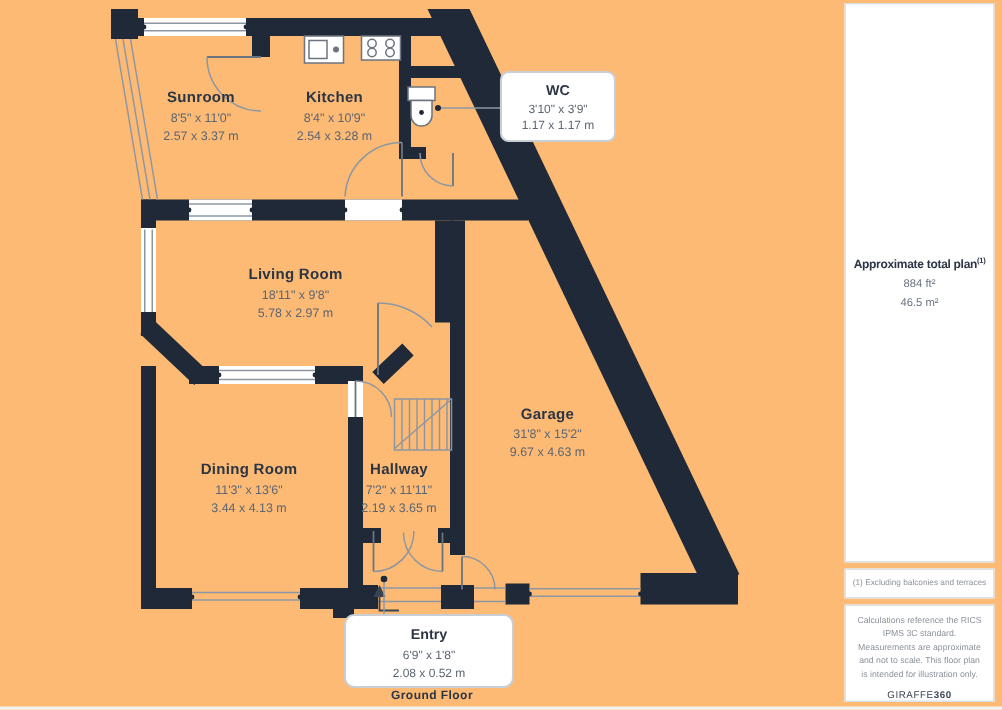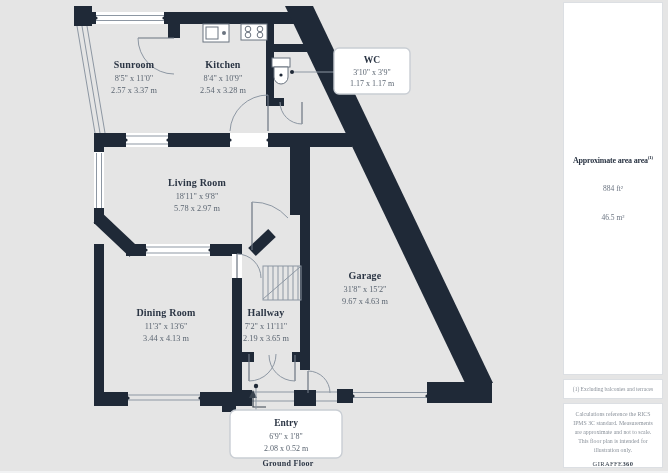--- a/index.html
+++ b/index.html
@@ -1,39 +1,39 @@
 <!DOCTYPE html>
 <html><head>
 <meta charset="utf-8">
 <style>
   html,body{margin:0;padding:0;background:#ffffff;}
   .page{
-    position:relative;width:668px;height:473px;background:#e5e5e5;
-    font-family:Liberation Serif, serif;overflow:hidden;
+    position:relative;width:668px;height:473px;background:#fdba74;
+    font-family:Liberation Sans, sans-serif;overflow:hidden;
     border-bottom:2px solid #f1f2f3;box-sizing:border-box;
   }
   svg{position:absolute;left:0;top:0;}
   .wall{fill:#1f2937;}
   .thin{stroke:#8d97a3;stroke-width:1;fill:none;}
   .leaf{stroke:#6b7480;stroke-width:1.2;fill:none;}
   .fix{stroke:#6b7480;stroke-width:1;fill:#ffffff;}
   .rname{font-size:10px;font-weight:bold;fill:#2b3544;letter-spacing:.2px;}
   .rdim{font-size:8.3px;fill:#5c6672;}
   .boxname{font-size:9.5px;font-weight:bold;fill:#2b3544;}
   .boxdim{font-size:8px;fill:#5c6672;}
   .gf{font-size:8px;font-weight:bold;fill:#2b3544;letter-spacing:.3px;}
   .lblbox{fill:#ffffff;stroke:#c9ced4;stroke-width:1.4;}
   .sidebar-box{
     position:absolute;left:563px;width:100px;background:#fff;
     border:1px solid #dcdfe3;box-sizing:border-box;text-align:center;color:#8b929b;
   }
   .panel-area{top:2px;height:373px;display:flex;flex-direction:column;justify-content:center;align-items:center;}
   .area-title{font-size:8px;font-weight:bold;color:#2b3544;white-space:nowrap;letter-spacing:-0.2px;}
   .area-title sup{font-size:5px;}
-  .area-val{font-size:7.5px;color:#6a7380;margin-top:20px;}
+  .area-val{font-size:7.5px;color:#6a7380;margin-top:4px;}
   .panel-footnote{top:379px;height:20px;display:flex;align-items:center;justify-content:center;}
   .panel-footnote span{font-size:5.5px;white-space:nowrap;}
   .panel-disclaimer{top:403px;height:65px;padding:6px 7px;}
   .panel-disclaimer p{margin:0;font-size:5.8px;line-height:1.55;color:#8b929b;}
   .brand{margin-top:5px;font-size:6.5px;color:#3a4450;letter-spacing:.4px;}
   .brand b{font-weight:bold;}
 </style>
 </head>
 <body>
 
@@ -211,21 +211,21 @@
         <text class="boxname" x="286" y="426">Entry</text>
         <text class="boxdim" x="286" y="439">6'9" x 1'8"</text>
         <text class="boxdim" x="286" y="451">2.08 x 0.52 m</text>
       </g>
     </g>
 
     <text class="gf" x="288" y="466" text-anchor="middle">Ground Floor</text>
   </svg>
 
   <div class="sidebar-box panel-area">
-    <div class="area-title"><span>Approximate area area</span><sup>(1)</sup></div>
+    <div class="area-title"><span>Approximate total plan</span><sup>(1)</sup></div>
     <div class="area-val">884 ft²</div>
     <div class="area-val">46.5 m²</div>
   </div>
 
   <div class="sidebar-box panel-footnote">
     <span>(1) Excluding balconies and terraces</span>
   </div>
 
   <div class="sidebar-box panel-disclaimer">
     <p>Calculations reference the RICS IPMS 3C standard. Measurements are approximate and not to scale. This floor plan is intended for illustration only.</p>

